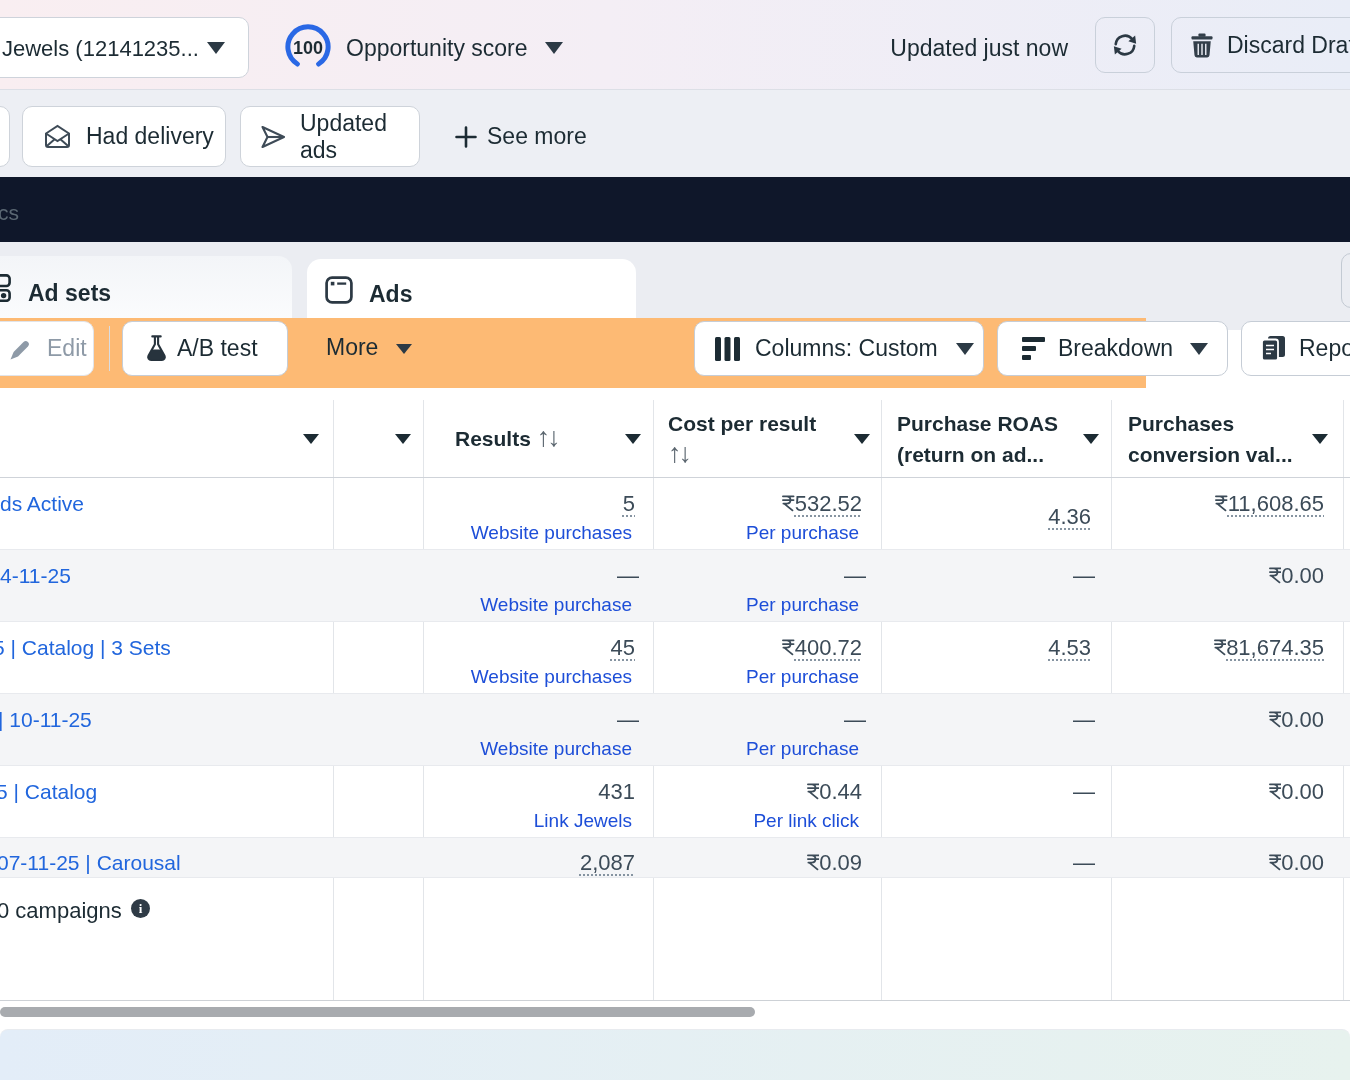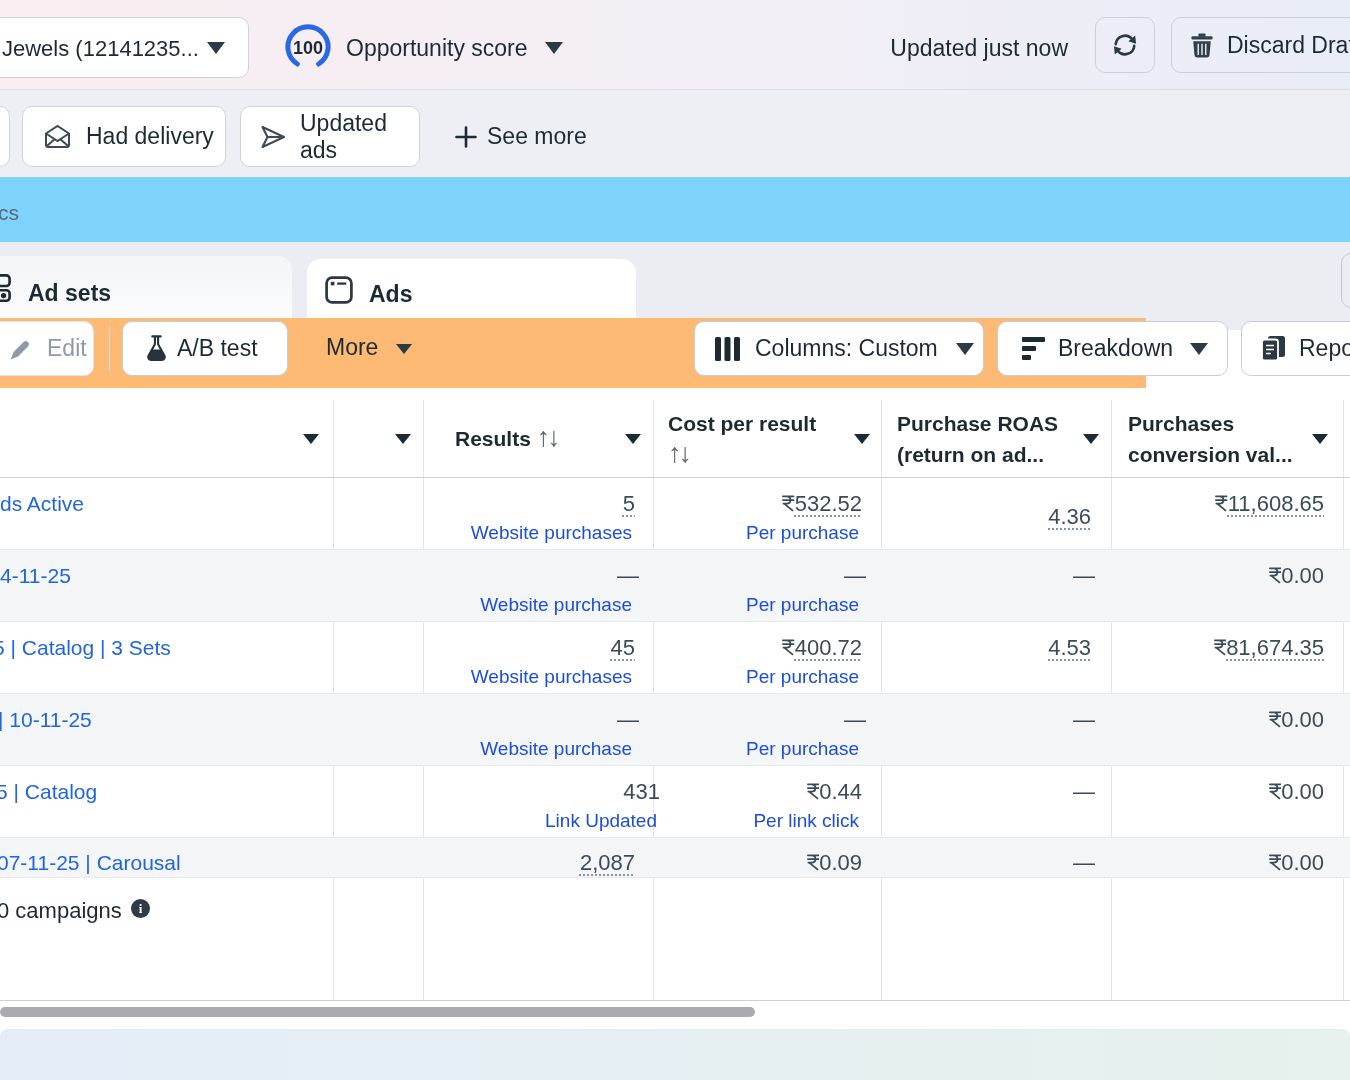--- a/index.html
+++ b/index.html
@@ -10,21 +10,21 @@
   #topbar { left:0; top:0; width:1350px; height:90px;
     background:linear-gradient(90deg,#f9eef1 0%,#f4eef5 45%,#e9edf7 100%);
     border-bottom:1px solid #dcdfe6; }
   .pill { background:#fff; border:1px solid #ced3db; border-radius:10px; }
   .caret { display:inline-block; width:0; height:0; border-left:9px solid transparent; border-right:9px solid transparent; border-top:12px solid #2c3a45; }
   .btn { position:absolute; border:1px solid #c9d0da; border-radius:10px; display:flex; align-items:center; }
   
   #filterrow { left:0; top:90px; width:1350px; height:87px; background:#edeff4; }
   .fbtn { position:absolute; top:16px; height:61px; background:#fff; border:1px solid #ced3da; border-radius:10px; display:flex; align-items:center; }
   
-  #band1 { left:0; top:177px; width:1350px; height:81px; background:#7dd3fc; }
+  #band1 { left:0; top:177px; width:1350px; height:81px; background:#0f172a; }
   
   #tabsband { left:0; top:242px; width:1350px; height:88px; background:#ebedf2; }
   .tabcard { position:absolute; border-radius:14px 14px 0 0; display:flex; align-items:center; }
   
   #toolbar { left:0; top:318px; width:1146px; height:70px; background:#fdba74; }
   .tbtn { position:absolute; top:3px; height:55px; border:1px solid #c6cdd6; border-radius:10px; display:flex; align-items:center; background:#fff; }
   
   #thead { left:0; top:400px; width:1350px; height:78px; background:#fff; border-bottom:1px solid #cfd3d9; }
   .vline { position:absolute; top:0; bottom:0; width:1px; background:#e2e5e9; }
   .hcaret { position:absolute; width:0; height:0; border-left:8px solid transparent; border-right:8px solid transparent; border-top:10px solid #1c2b33; }
@@ -294,23 +294,23 @@
       </div>
     <div class="cell" style="left:1121px; width:203px;">
         <div class="val"><svg class="rupee" width="12.5" height="17" viewBox="0 0 11 15" style="display:inline; vertical-align:-1px;">
             <use href="#rup"></use>
           </svg>0.00</div>
       </div>
   </div>
 
   <div class="row rb" style="top:288px; height:72px;">
     <div class="link" style="left:-4px;">5 | Catalog</div>
-    <div class="cell" style="left:458px; width:202px;">
+    <div class="cell" style="left:433px; width:202px;">
         <div class="val">431</div>
-        <div class="lbl">Link Updated</div>
+        <div class="lbl">Link Jewels</div>
       </div>
     <div class="cell" style="left:663px; width:199px;">
         <div class="val"><svg class="rupee" width="12.5" height="17" viewBox="0 0 11 15" style="display:inline; vertical-align:-1px;">
             <use href="#rup"></use>
           </svg>0.44</div>
         <div class="lbl">Per link click</div>
       </div>
     <div class="cell" style="left:891px; width:200px;">
         <div class="val" style="margin-right:-4px;">—</div>
       </div>

